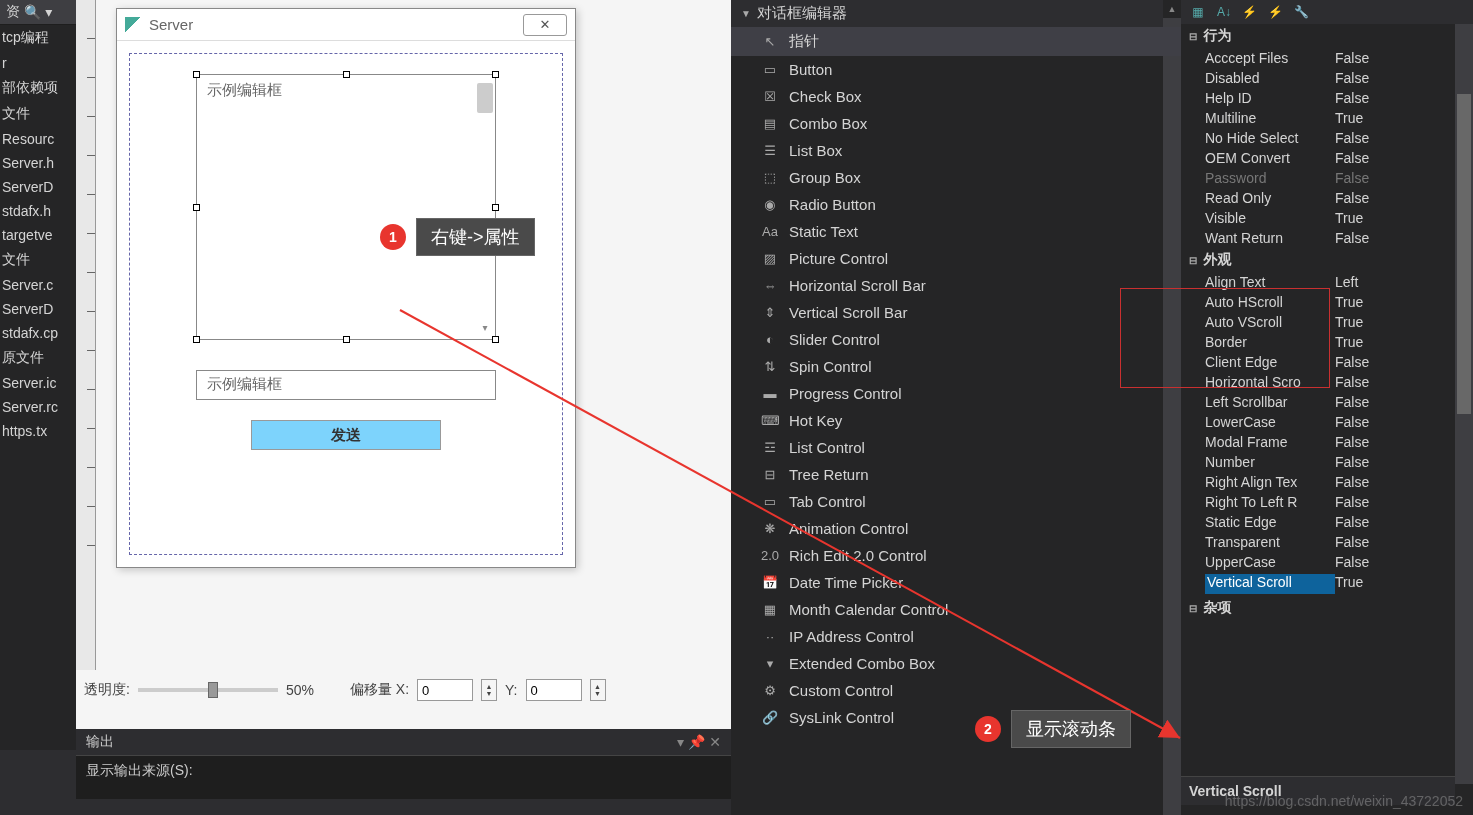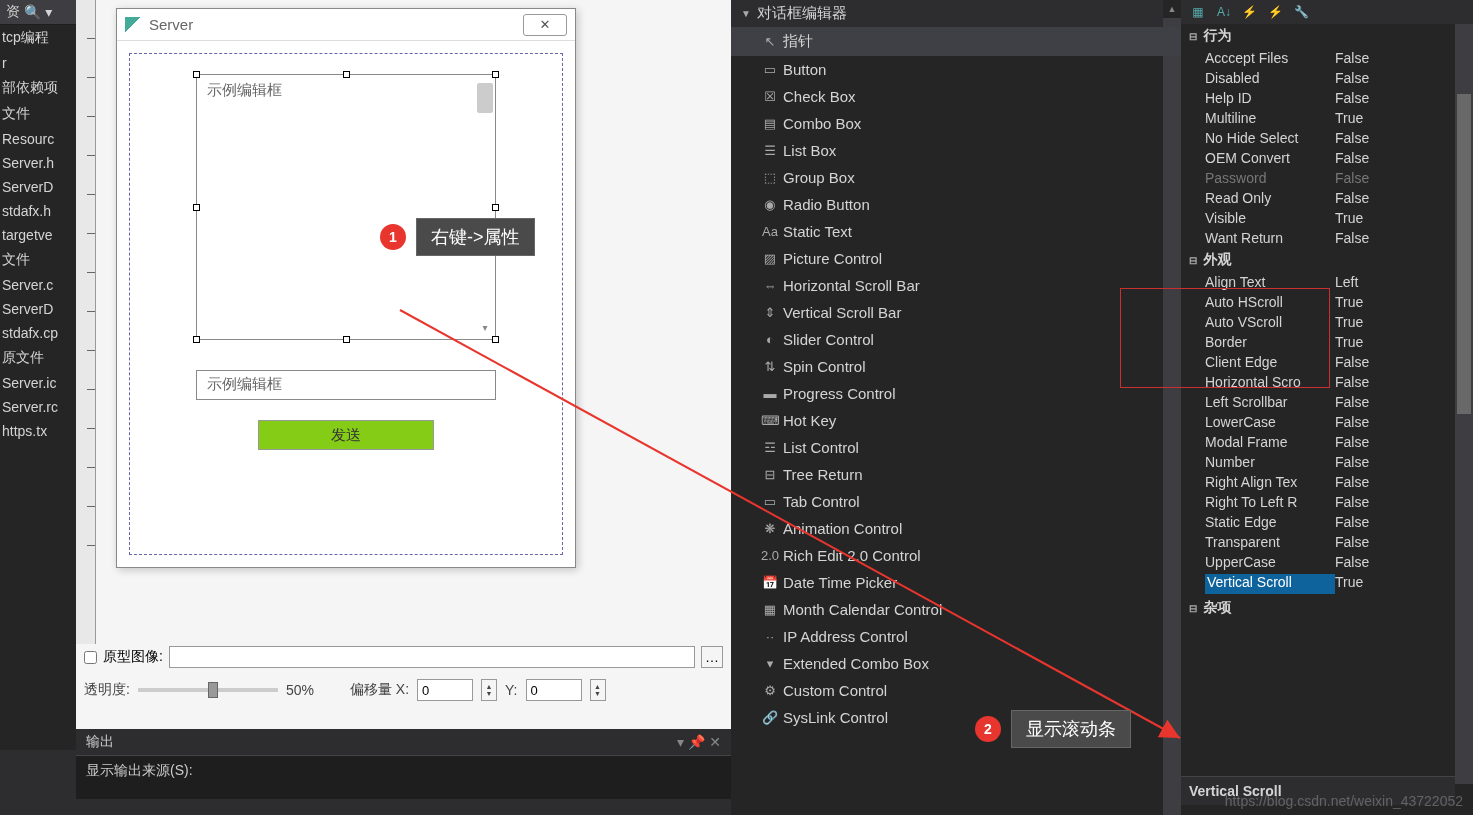--- a/index.html
+++ b/index.html
@@ -22,21 +22,21 @@
 .dialog-close { width: 44px; height: 22px; border: 1px solid #999; border-radius: 3px; display: flex; align-items: center; justify-content: center; color: #555; font-size: 13px; }
 .dialog-body { position: relative; padding: 12px; height: calc(100% - 32px); }
 .dotted-frame { border: 1px dashed #66a; height: 100%; position: relative; padding: 20px; }
 .server-status-label { text-align: center; font-size: 18px; color: #333; margin-bottom: 20px; }
 .edit-box-large { position: relative; width: 300px; height: 266px; border: 1px solid #888; background: #fff; margin: 0 auto; }
 .edit-box-large .placeholder { color: #666; padding: 6px 10px; font-size: 15px; }
 .edit-box-large .scroll-thumb { position: absolute; right: 2px; top: 8px; width: 16px; height: 30px; background: #ccc; border-radius: 2px; }
 .edit-box-large .scroll-down { position: absolute; right: 2px; bottom: 4px; width: 16px; height: 16px; color: #888; display: flex; align-items: center; justify-content: center; font-size: 10px; }
 .selection-handles .h { position: absolute; width: 7px; height: 7px; background: #fff; border: 1px solid #000; }
 .edit-box-small { width: 300px; height: 30px; border: 1px solid #888; background: #fff; margin: 30px auto 0; padding: 4px 10px; color: #666; font-size: 15px; }
-.send-button { width: 176px; height: 30px; border: 1px solid #999; background: #84cc16; margin: 20px auto 0; display: flex; align-items: center; justify-content: center; font-size: 15px; color: #333; }
+.send-button { width: 190px; height: 30px; border: 1px solid #999; background: #7dd3fc; margin: 20px auto 0; display: flex; align-items: center; justify-content: center; font-size: 15px; color: #333; font-weight: bold; }
 
 
 .bottom-controls { position: absolute; left: 0; bottom: 40px; width: 100%; height: 40px; background: #f5f5f5; display: flex; align-items: center; gap: 8px; padding: 0 8px; font-size: 14px; color: #444; }
 .bottom-controls input[type="text"] { width: 56px; height: 22px; border: 1px solid #999; padding: 0 4px; font-size: 13px; }
 .proto-checkbox-row { position: absolute; left: 0; bottom: 80px; width: 100%; height: 26px; background: #f5f5f5; display: flex; align-items: center; padding: 0 8px; gap: 6px; font-size: 14px; }
 .proto-checkbox-row input[type="text"] { flex: 1; height: 22px; border: 1px solid #999; }
 .slider-track { width: 140px; height: 4px; background: #ccc; position: relative; }
 .slider-thumb { position: absolute; left: 50%; top: -6px; width: 10px; height: 16px; background: #999; border: 1px solid #666; }
 
 
@@ -44,21 +44,21 @@
 .output-header { background: #2d2d30; padding: 4px 10px; border-bottom: 1px solid #444; display: flex; align-items: center; justify-content: space-between; }
 .output-src-row { padding: 6px 10px; display: flex; align-items: center; gap: 8px; }
 .output-src-row select { background: #3c3c3c; color: #ccc; border: 1px solid #555; padding: 2px 8px; font-size: 14px; width: 400px; }
 
 
 .toolbox { position: absolute; left: 731px; top: 0; width: 450px; height: 815px; background: #252526; color: #d4d4d4; font-size: 15px; }
 .toolbox-header { padding: 4px 10px; font-size: 15px; display: flex; align-items: center; gap: 6px; background: #2d2d30; }
 .toolbox-item { padding: 5px 10px 5px 36px; display: flex; align-items: center; gap: 12px; cursor: default; position: relative; }
 .toolbox-item.selected { background: #3f3f46; }
 .toolbox-item .icon { position: absolute; left: 30px; width: 18px; text-align: center; font-size: 13px; color: #aaa; }
-.toolbox-item .label { margin-left: 16px; }
+.toolbox-item .label { margin-left: 22px; }
 .toolbox-scrollbar { position: absolute; right: 0; top: 0; width: 18px; height: 100%; background: #3e3e42; }
 .toolbox-scroll-up { position: absolute; right: 0; top: 0; width: 18px; height: 18px; background: #252526; color: #888; display: flex; align-items: center; justify-content: center; font-size: 9px; }
 
 
 .props-panel { position: absolute; left: 1181px; top: 0; width: 292px; height: 815px; background: #252526; color: #d4d4d4; font-size: 14px; }
 .props-toolbar { height: 24px; background: #2d2d30; display: flex; align-items: center; gap: 8px; padding: 0 8px; }
 .props-toolbar .tb-icon { width: 18px; height: 18px; display: flex; align-items: center; justify-content: center; font-size: 12px; }
 .props-group-header { padding: 3px 8px; font-weight: bold; display: flex; align-items: center; gap: 6px; }
 .props-row { display: flex; padding: 2px 0 2px 24px; }
 .props-row .pname { width: 130px; white-space: nowrap; overflow: hidden; }
@@ -146,26 +146,20 @@
           <div class="h" style="left:-4px;bottom:-4px"></div>
             <div class="h" style="left:50%;bottom:-4px;margin-left:-3px"></div>
             <div class="h" style="right:-4px;bottom:-4px"></div>
         </div>
         <div class="edit-box-small">示例编辑框</div>
         <div class="send-button">发送</div>
       </div>
     </div>
   </div>
 
-  <div class="proto-checkbox-row">
-    <input type="checkbox" style="">
-    <span>原型图像:</span>
-    <input type="text" style="">
-    <span style="width:22px;height:22px;border:1px solid #999;display:flex;align-items:center;justify-content:center">…</span>
-  </div>
   <div class="bottom-controls">
     <span>透明度:</span>
     <div class="slider-track">
         <div class="slider-thumb"></div>
       </div>
     <span>50%</span>
     <span style="width:20px"></span>
     <span>偏移量 X:</span>
     <input type="text" value="0" style="">
     <span style="width:16px;height:22px;border:1px solid #999;display:flex;flex-direction:column;font-size:7px;align-items:center;justify-content:center">▲<br>▼</span>

